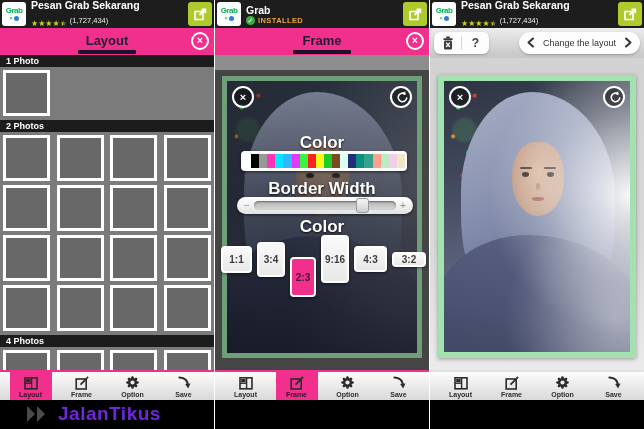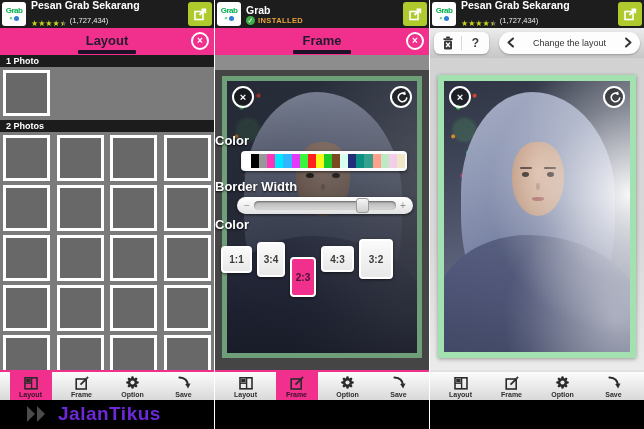--- a/index.html
+++ b/index.html
@@ -81,37 +81,37 @@
     radial-gradient(circle at 100% 42%,rgba(255,255,255,.95) 0%,rgba(255,255,255,.7) 12%,rgba(255,255,255,.25) 36%,transparent 58%),
     radial-gradient(circle at 92% 88%,rgba(255,255,255,.4) 0%,transparent 38%),
     linear-gradient(90deg,transparent 45%,rgba(255,255,255,.18) 100%);}
   .dim{position:absolute;inset:0;background:linear-gradient(180deg,rgba(8,10,16,.25) 0%,rgba(8,10,16,.55) 45%,rgba(8,10,16,.72) 100%);}
 
   .circlebtn{position:absolute;width:22px;height:22px;border:2px solid #fff;border-radius:50%;background:rgba(15,15,15,.55);box-sizing:border-box;display:flex;align-items:center;justify-content:center;color:#fff;font-size:11px;font-weight:bold;z-index:20;}
   .cb-tl{top:5px;left:5px;}
   .cb-tr{top:5px;right:5px;}
 
   
-  .dlabel{position:absolute;left:0;right:0;text-align:left;font-size:13px;font-weight:bold;color:#fff;text-shadow:0 1px 2px rgba(0,0,0,.9);z-index:15;}
+  .dlabel{position:absolute;left:0;right:0;text-align:center;font-size:17px;font-weight:bold;color:#fff;text-shadow:0 1px 2px rgba(0,0,0,.9);z-index:15;}
   #swatchbar{position:absolute;left:26px;right:22px;top:151px;height:20px;background:#fbfbfb;border-radius:4px;box-shadow:0 1px 3px rgba(0,0,0,.6);display:flex;align-items:center;padding:2px;box-sizing:border-box;gap:0;z-index:15;}
   .swatch{flex:1;height:14px;}
   #sliderbox{position:absolute;left:22px;right:16px;top:197px;height:17px;background:linear-gradient(#ffffff,#e2e2e2);border-radius:9px;box-shadow:0 1px 3px rgba(0,0,0,.6);display:flex;align-items:center;padding:0 5px;box-sizing:border-box;z-index:15;}
   .sends{width:10px;color:#909090;font-size:10px;text-align:center;line-height:1;}
   .strack{flex:1;height:9px;margin:0 2px;background:linear-gradient(#b4b4b4,#d8d8d8);border-radius:5px;box-shadow:inset 0 1px 2px rgba(0,0,0,.45);position:relative;}
   #bw-thumb{position:absolute;top:-3px;width:13px;height:15px;background:linear-gradient(#f6f6f6,#cfcfcf);border:1px solid #999;border-radius:3px;box-sizing:border-box;}
   #ratio-row{position:absolute;left:6px;right:-8px;top:232px;height:54px;display:flex;align-items:center;gap:5px;z-index:15;}
   .ratio-btn{background:linear-gradient(#fafafa,#e8e8e8);border:2px solid #fff;border-radius:4px;box-shadow:0 1px 3px rgba(0,0,0,.55);display:flex;align-items:center;justify-content:center;font-size:10px;font-weight:bold;color:#3c3c3c;box-sizing:border-box;flex:none;}
   .ratio-btn.active{background:#f0308c;color:#401430;margin-top:36px;}
 
   
   .graybar{position:absolute;top:28px;left:0;right:0;height:30px;background:linear-gradient(#ececec,#c6c6c6);display:flex;align-items:center;padding:0 4px;box-sizing:border-box;z-index:25;}
   .btngroup{display:flex;background:#fdfdfd;border-radius:6px;box-shadow:0 1px 2px rgba(0,0,0,.25);height:22px;align-items:center;}
   .gbtn{width:27px;height:22px;display:flex;align-items:center;justify-content:center;font-size:12px;font-weight:bold;color:#3a3a3a;}
   .gdiv{width:1px;height:14px;background:#d8d8d8;}
-  .pill{margin-left:auto;background:#fdfdfd;border-radius:12px;box-shadow:0 1px 2px rgba(0,0,0,.25);height:22px;display:flex;align-items:center;padding:0 7px;gap:18px;}
+  .pill{margin-left:auto;background:#fdfdfd;border-radius:12px;box-shadow:0 1px 2px rgba(0,0,0,.25);height:22px;display:flex;align-items:center;padding:0 7px;gap:8px;}
   .pill-label{font-size:9px;color:#333;}
   .rbody{position:absolute;top:58px;left:0;right:0;height:342px;background:linear-gradient(180deg,#d2d2d2 0%,#d9d9d9 55%,#efefef 100%);}
 </style>
 </head>
 <body>
 
 <div class="stage">
 
   <div class="panel" id="panel-left">
     <div class="adbar">
@@ -165,20 +165,21 @@
           <div class="tile"></div>
           <div class="tile"></div>
           <div class="tile"></div>
         </div>
         <div class="tile-row">
           <div class="tile"></div>
           <div class="tile"></div>
           <div class="tile"></div>
           <div class="tile"></div>
         </div>
+        <div class="sec-header">4 Photos</div>
         <div class="tile-row">
           <div class="tile"></div>
           <div class="tile"></div>
           <div class="tile"></div>
           <div class="tile"></div>
         </div>
       </div>
     <div class="toolbar">
         <div class="titem active">
           <span class="ticon">
@@ -315,22 +316,23 @@
       <div class="strack">
           <div id="bw-thumb" style="left: 72%;"></div>
         </div>
       <span class="sends">+</span>
     </div>
     <div class="dlabel" style="top:217px;">Color</div>
     <div id="ratio-row">
         <div class="ratio-btn" style="width: 31px; height: 27px;">1:1</div>
         <div class="ratio-btn" style="width: 28px; height: 35px;">3:4</div>
         <div class="ratio-btn active" style="width: 26px; height: 40px;">2:3</div>
+        <div class="ratio-btn" style="width: 28px; height: 48px;">9:16</div>
         <div class="ratio-btn" style="width: 33px; height: 26px;">4:3</div>
-        <div class="ratio-btn" style="width: 34px; height: 40px;">3:2</div>
+        <div class="ratio-btn" style="width: 34px; height: 15px;">3:2</div>
       </div>
 
     <div class="toolbar">
         <div class="titem">
           <span class="ticon">
             <svg width="16" height="16" viewBox="0 0 16 16">
               <rect x="2" y="2.8" width="12" height="11" fill="none" stroke="#2b2b2b" stroke-width="1.6"></rect>
               <line x1="8.6" y1="2.8" x2="8.6" y2="13.8" stroke="#2b2b2b" stroke-width="1.4"></line>
               <line x1="2" y1="8.2" x2="8.6" y2="8.2" stroke="#2b2b2b" stroke-width="1.4"></line>
               <rect x="3.2" y="4" width="4.4" height="3.2" fill="#2b2b2b"></rect>

